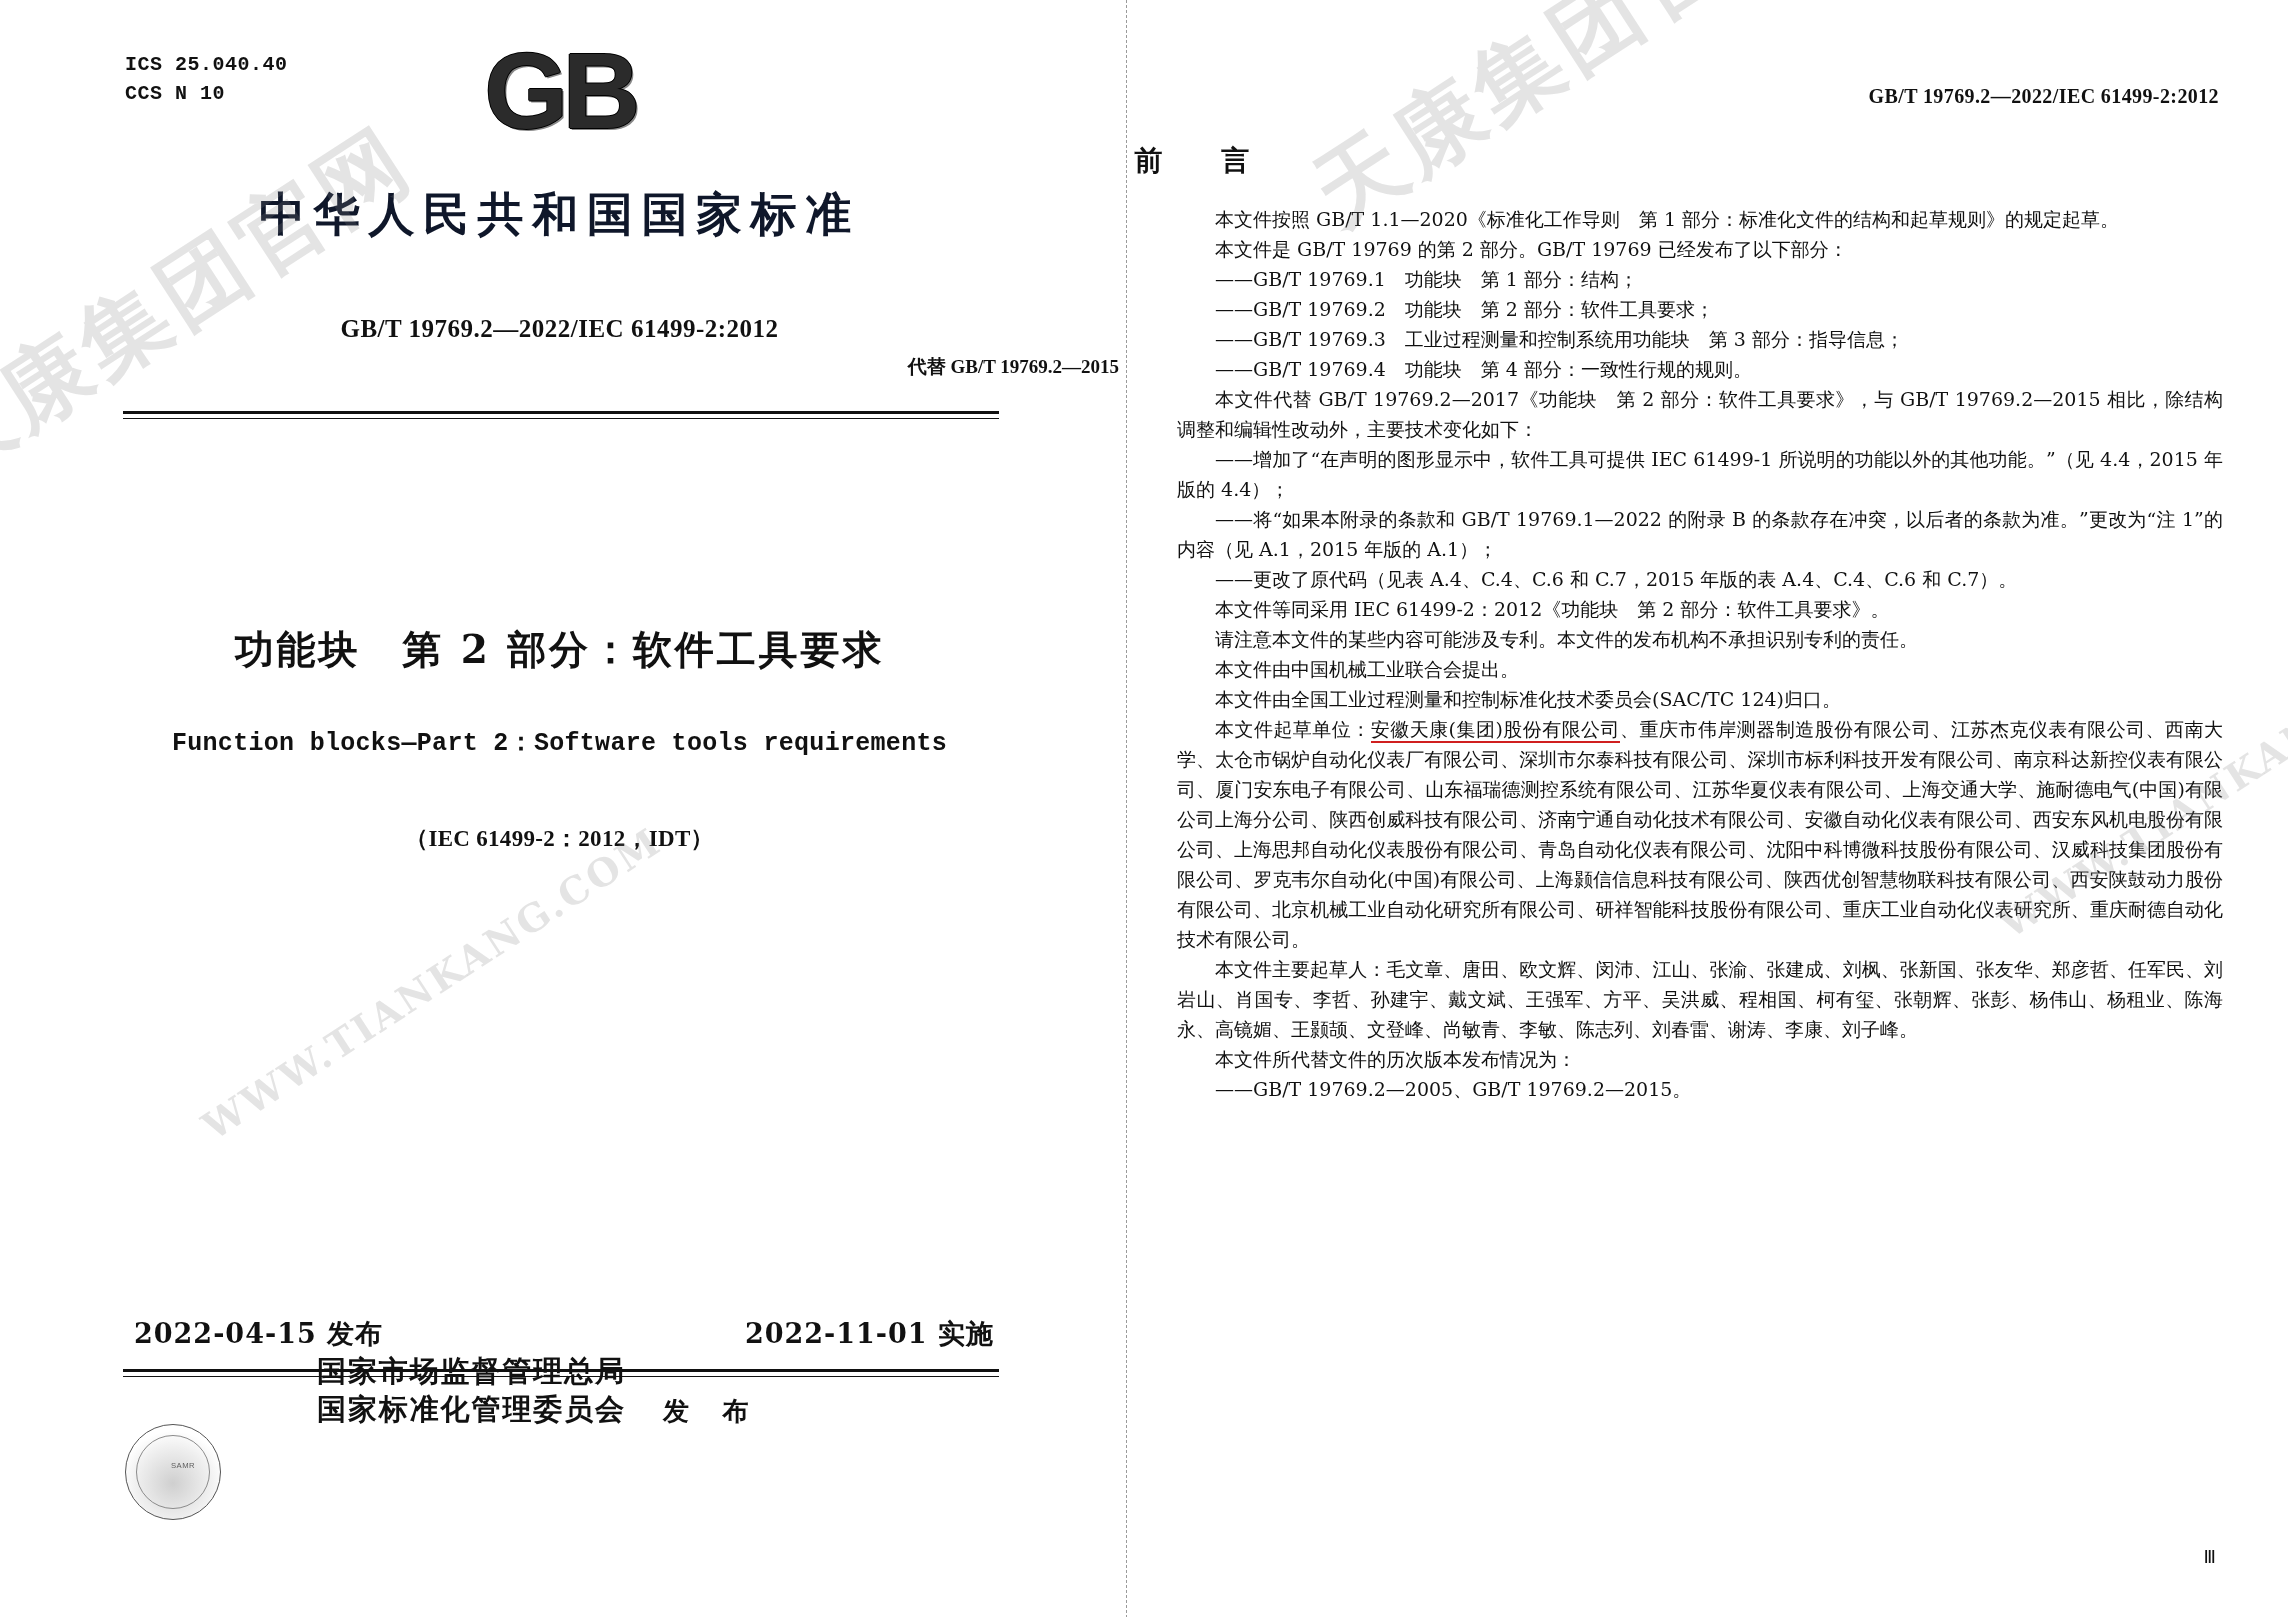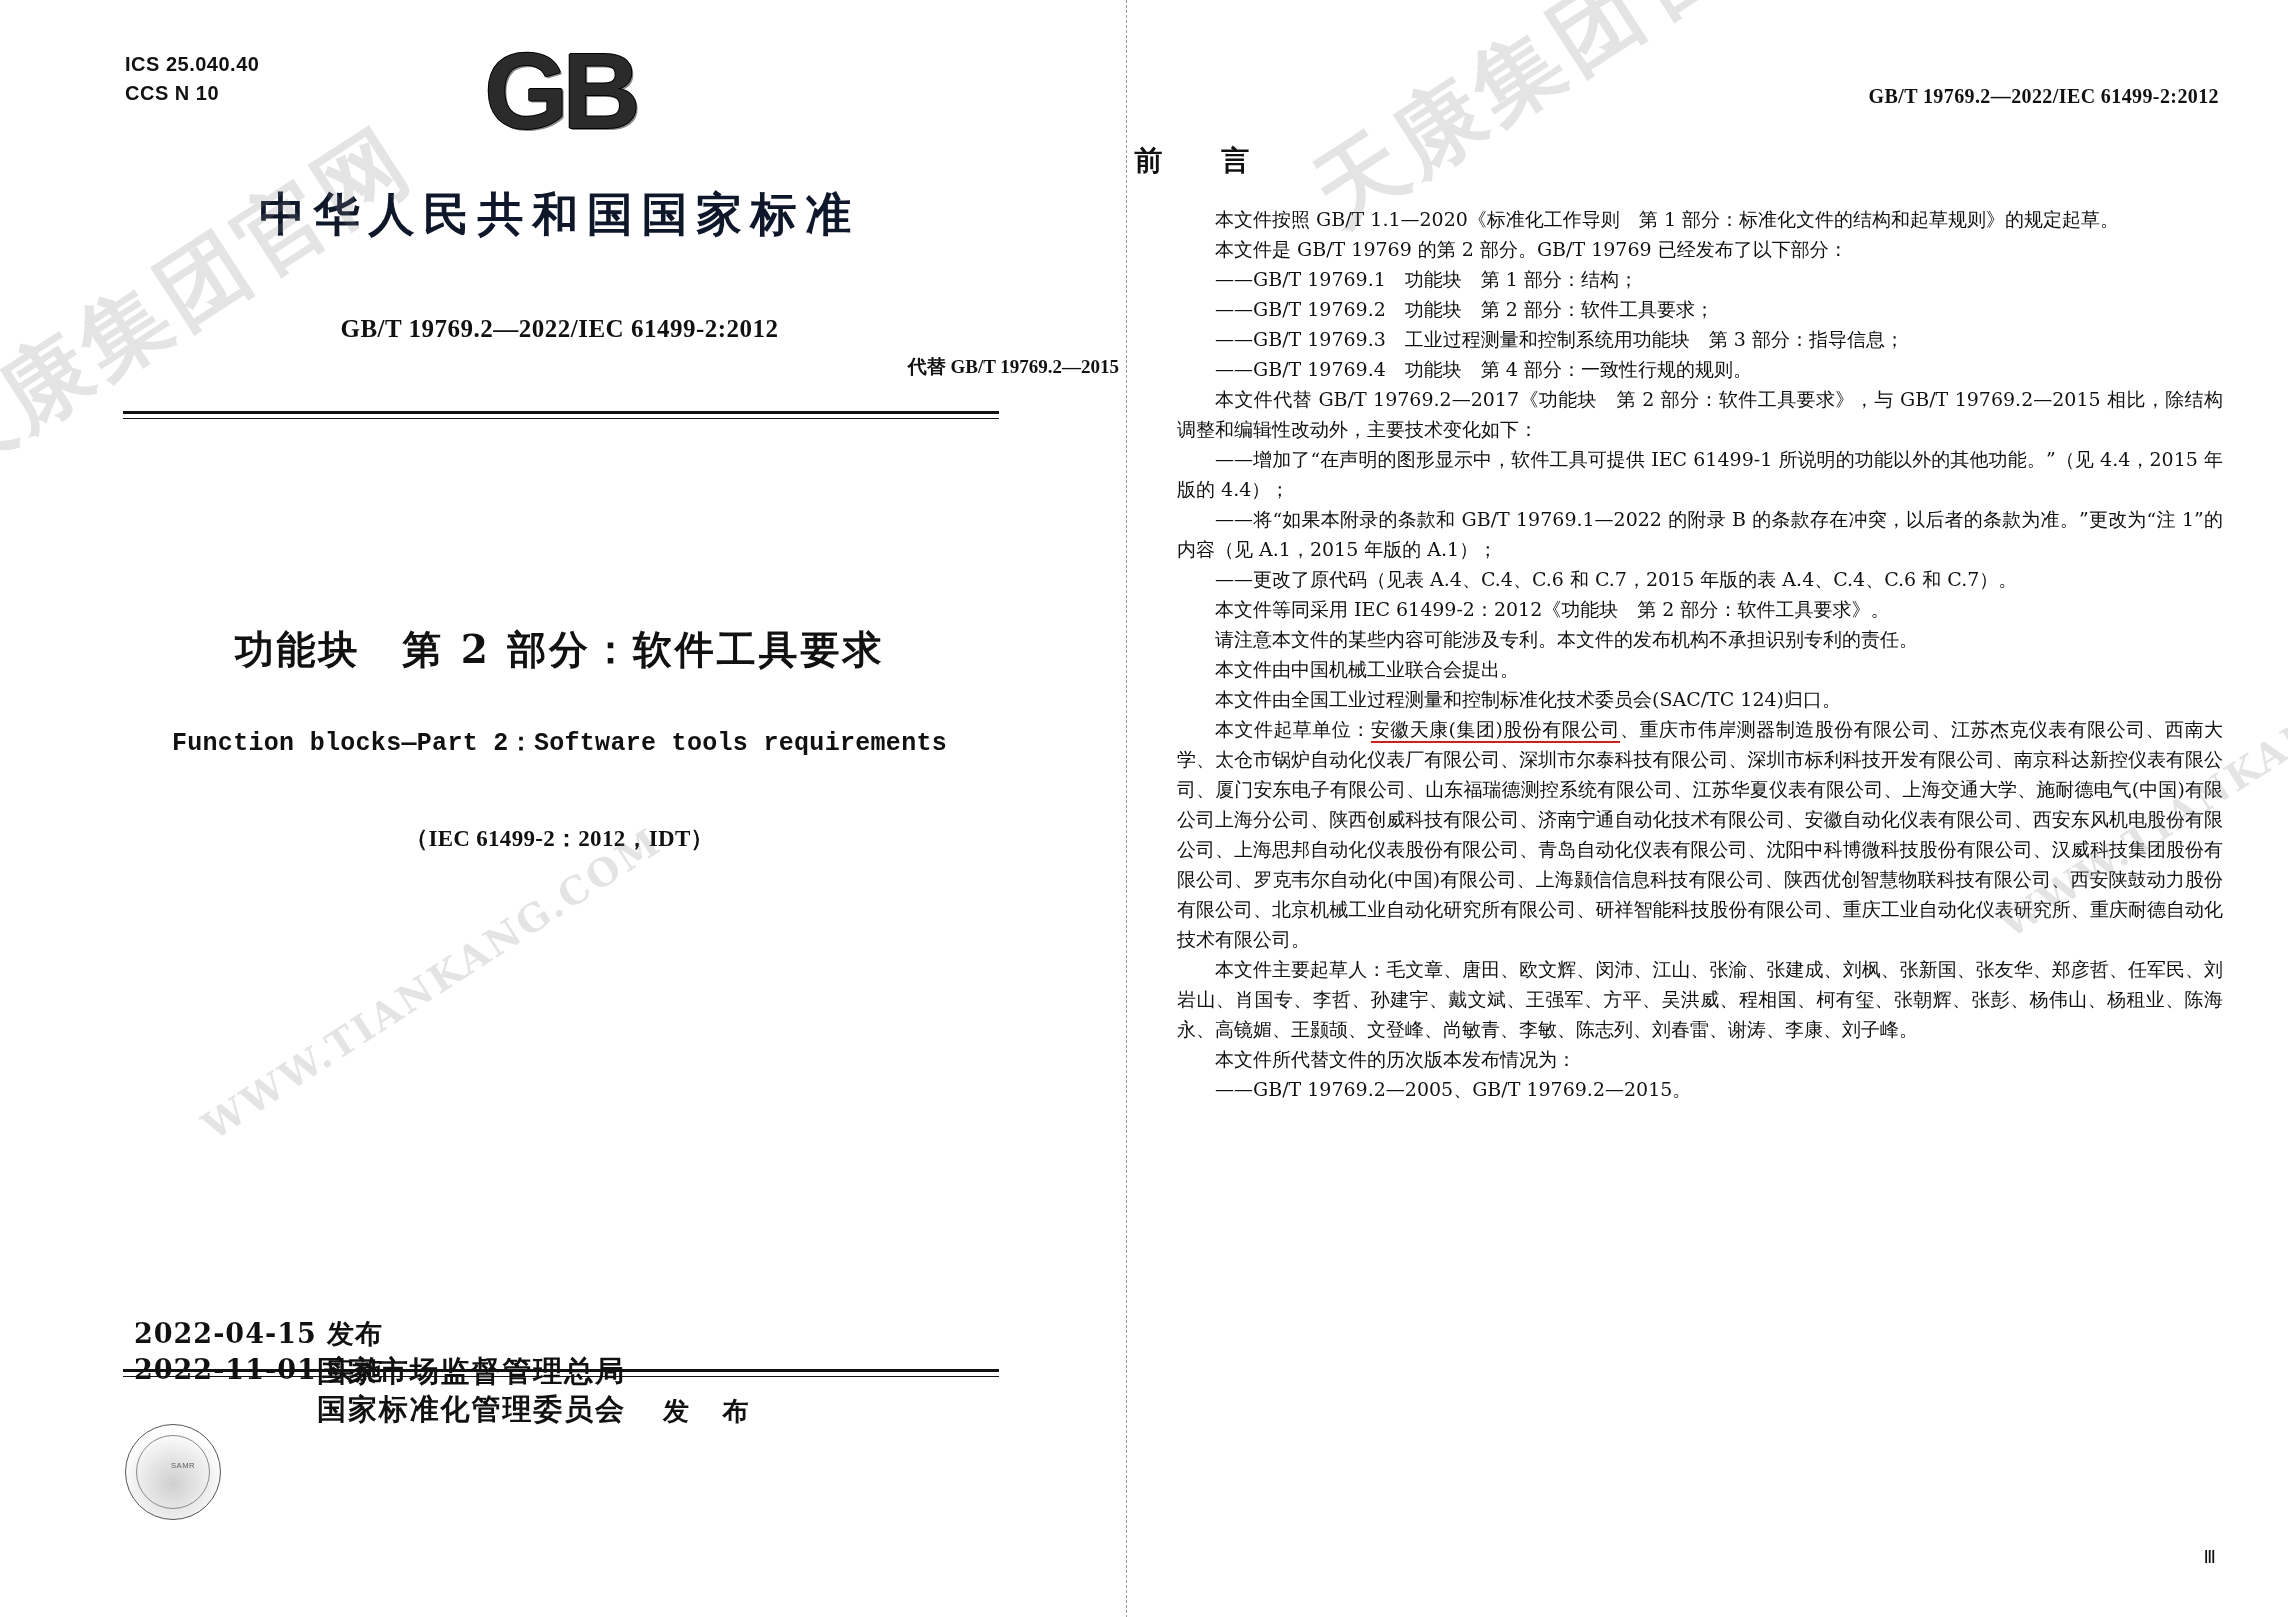--- a/index.html
+++ b/index.html
@@ -36,21 +36,21 @@
     bottom: 0;
     width: 0;
     border-left: 1.9px dashed #9a9a9a;
   }
 
   
   .ics-block {
     position: absolute;
     left: 125px;
     top: 50px;
-    font-family: Liberation Sans, sans-serif;
+    font-family: Liberation Mono, monospace;
     font-size: 20px;
     line-height: 1.45;
     letter-spacing: 0.5px;
     font-weight: 600;
   }
   .gb-logo-wrap {
     position: absolute;
     left: 0; right: 0; top: 37px;
     text-align: center;
   }
@@ -145,21 +145,20 @@
     position: absolute;
     left: 134px;
     right: 125px;
     top: 1316px;
     display: flex;
     justify-content: space-between;
     font-family: "DejaVu Serif", serif;
     font-weight: 700;
     font-size: 27px;
     letter-spacing: 1px;
-    flex-direction: column;
   }
   .rule-bottom {
     position: absolute;
     left: 123px;
     right: 120px;
     top: 1369px;
     border-top: 3.8px solid #111;
   }
   .rule-bottom:after {
     content: "";

